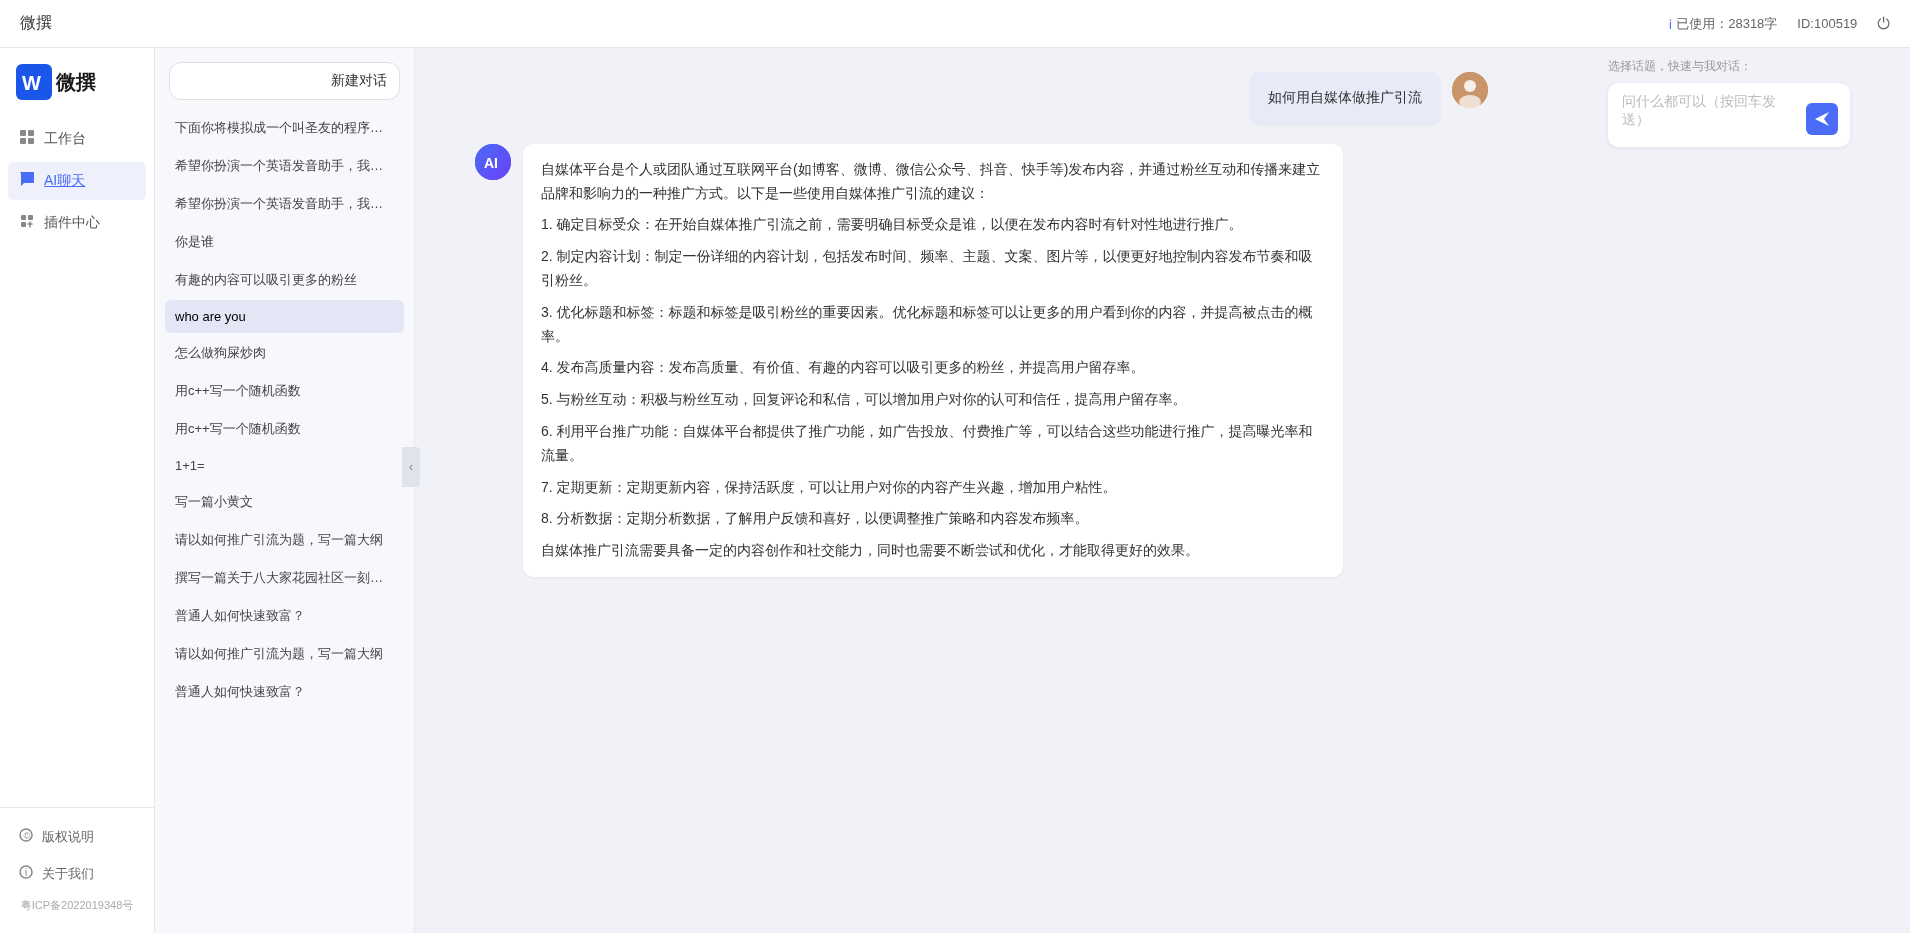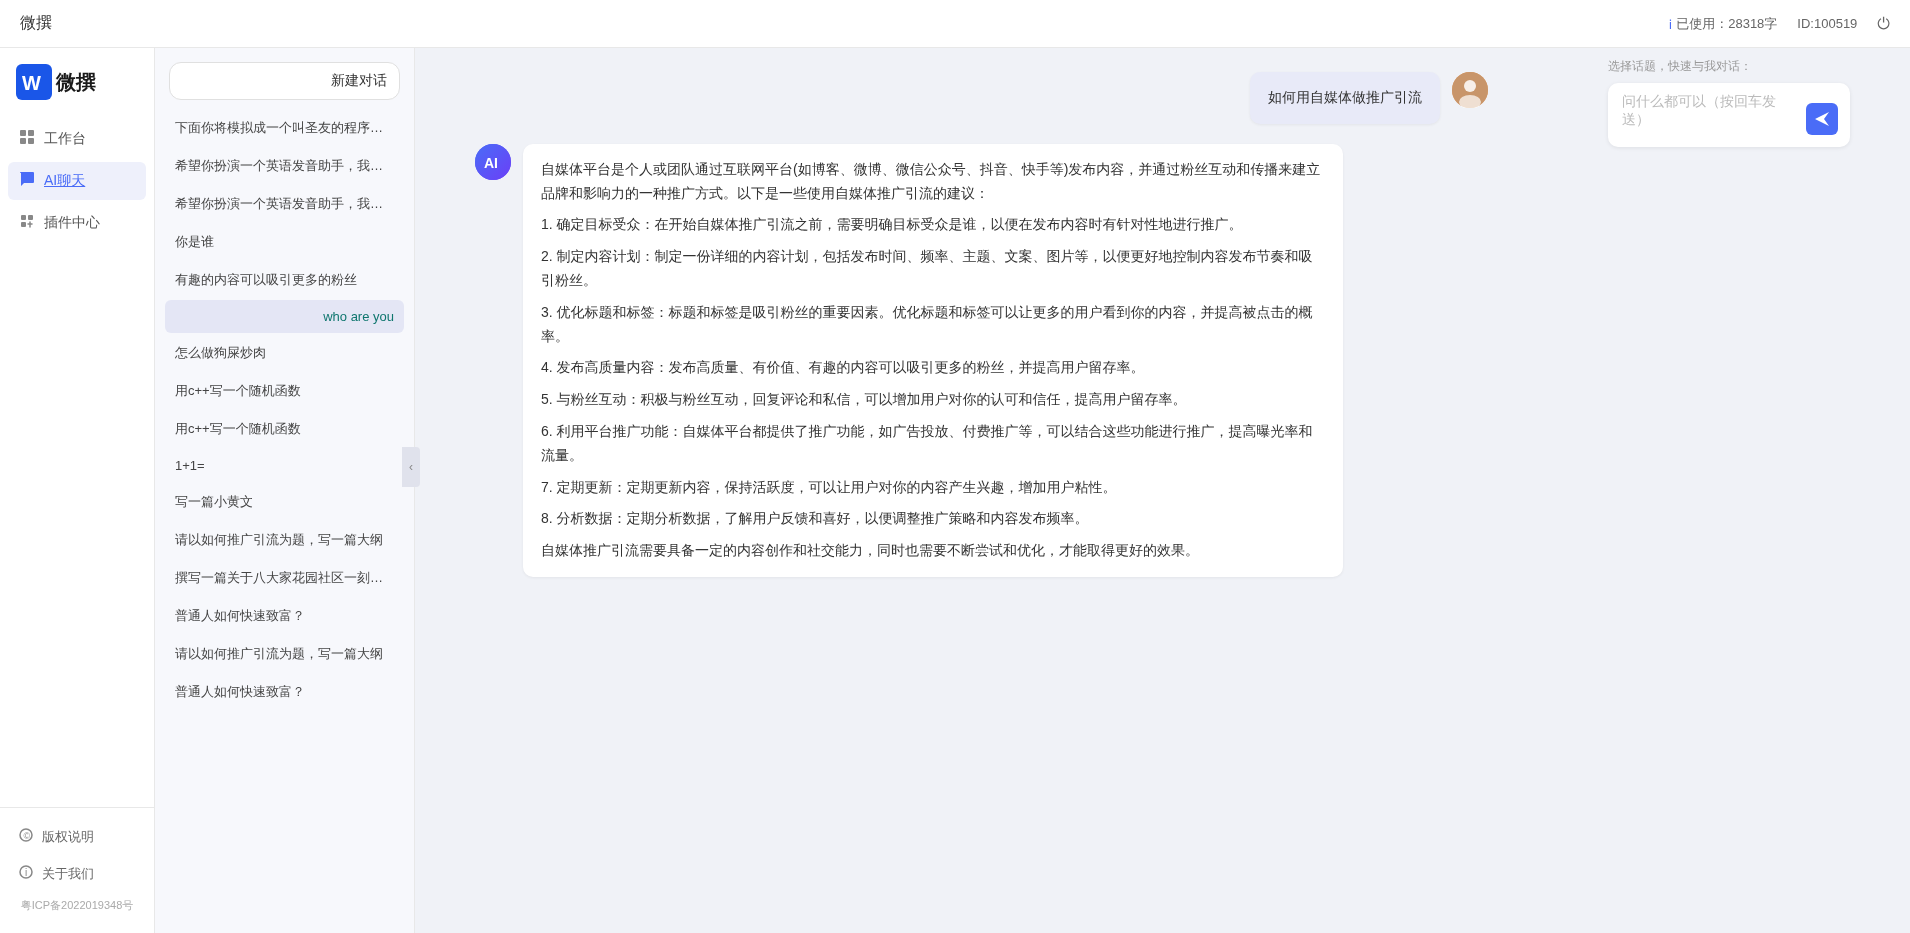--- a/index.html
+++ b/index.html
@@ -141,21 +141,21 @@
       padding: 9px 10px;
       border-radius: 6px;
       font-size: 13px;
       color: #444;
       cursor: pointer;
       white-space: nowrap;
       overflow: hidden;
       text-overflow: ellipsis;
       margin-bottom: 2px;
     }
-    .conv-item.active { background: #e4e6f5; color: #0f766e; text-align: right; }
+    .conv-item.active { background: #e4e6f5; color: #000000; }
 
     
     .collapse-btn {
       position: absolute;
       left: 402px;
       top: 50%;
       transform: translateY(-50%);
       width: 18px;
       height: 40px;
       background: #e0e2ec;

